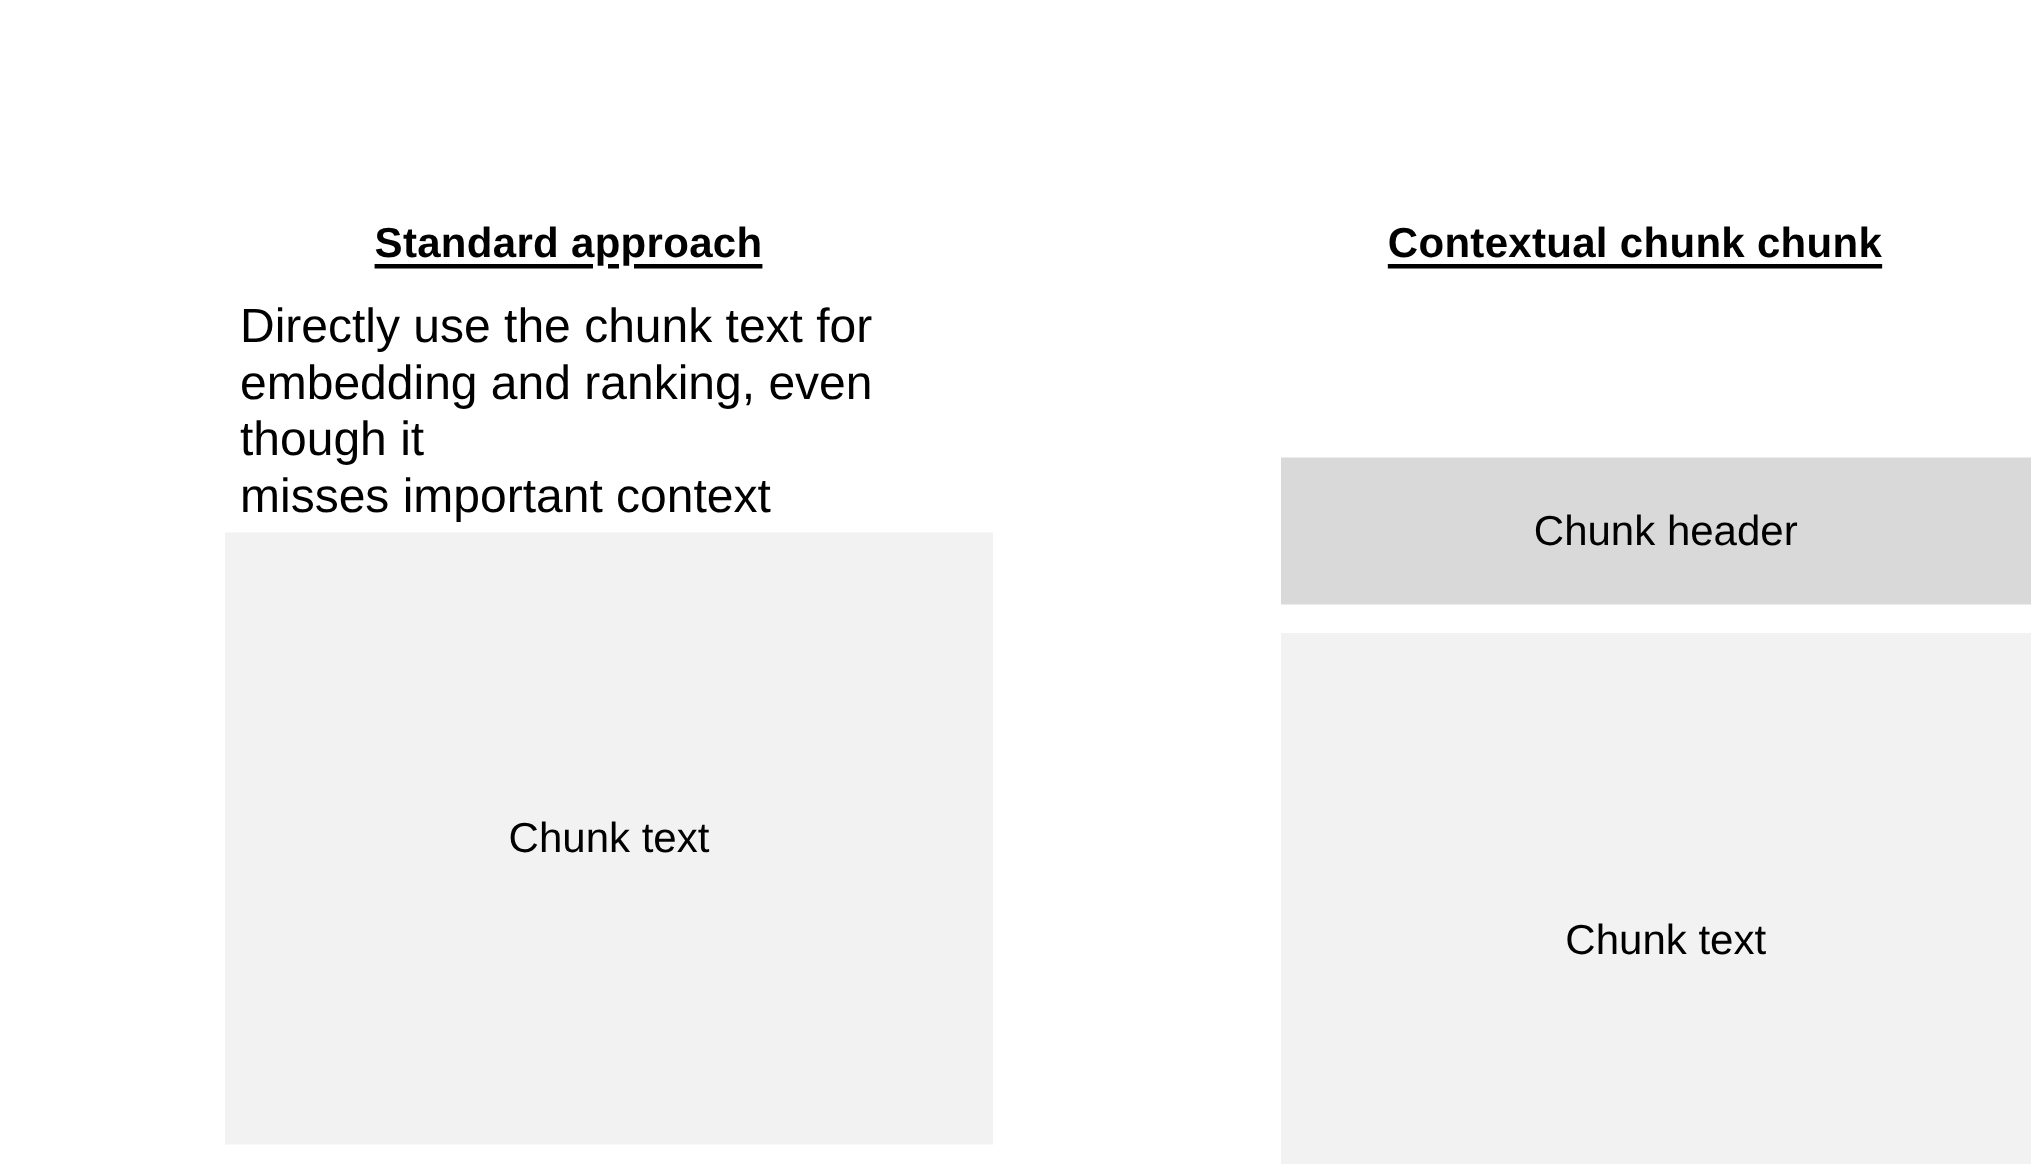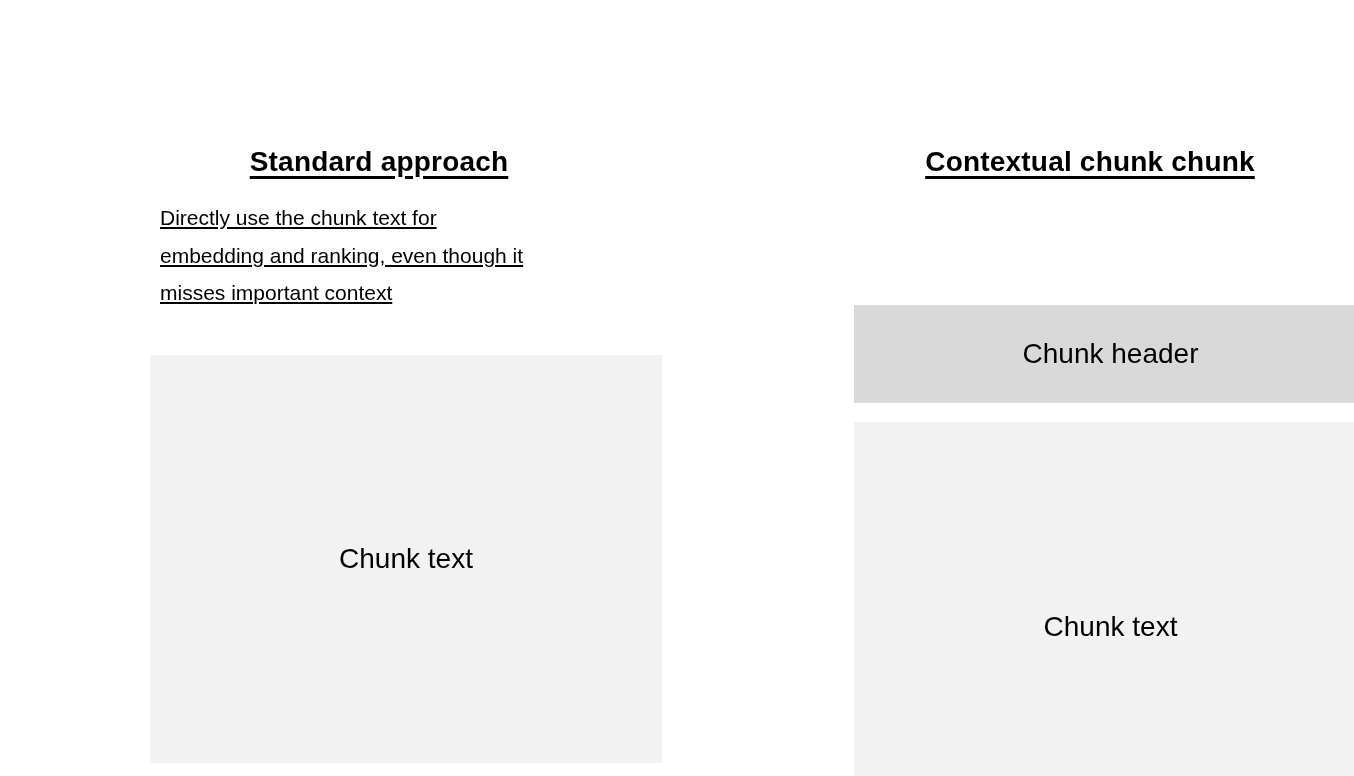--- a/index.html
+++ b/index.html
@@ -34,24 +34,23 @@
   .panel-title .underlined{
     text-decoration:underline;
     text-decoration-thickness:3px;
     text-underline-offset:5px;
   }
   .panel-title.left{left:36px;width:510px;}
   .panel-title.right{left:742px;width:520px;}
   .panel-desc{
     position:absolute;
     top:95px;
-    font-size:21px;
+    font-size:32px;
     line-height:37.5px;
     white-space:pre-line;
-    text-decoration:underline;
   }
   .panel-desc.left{left:56px;width:560px;}
   .panel-desc.right{left:765px;width:560px;}
   .box{
     position:absolute;
     display:flex;
     align-items:center;
     justify-content:center;
     font-size:28px;
     line-height:1.2;

